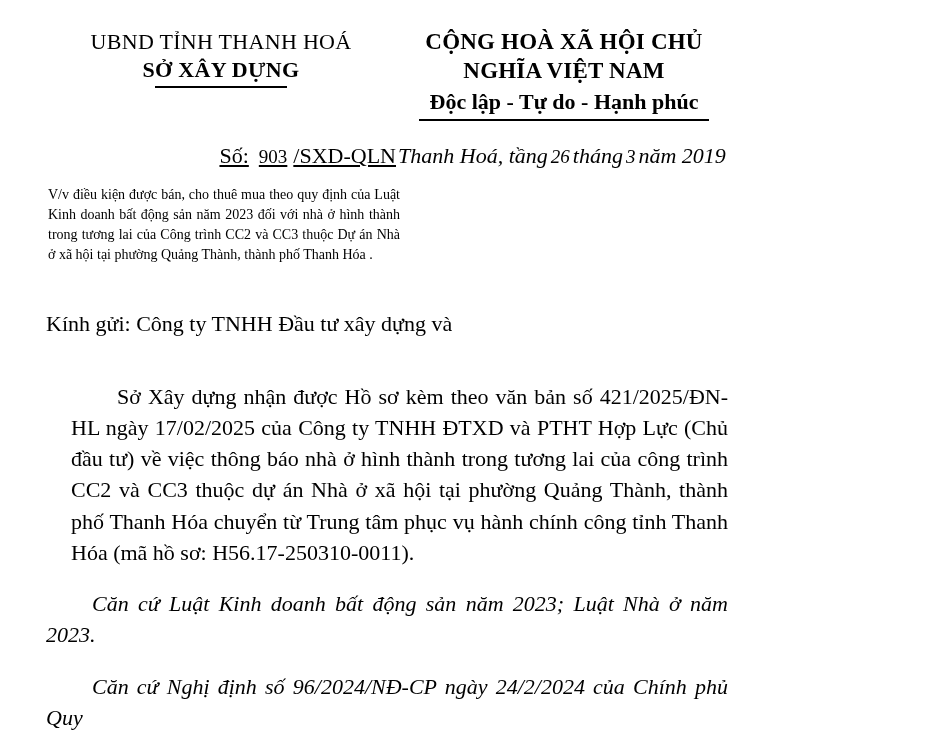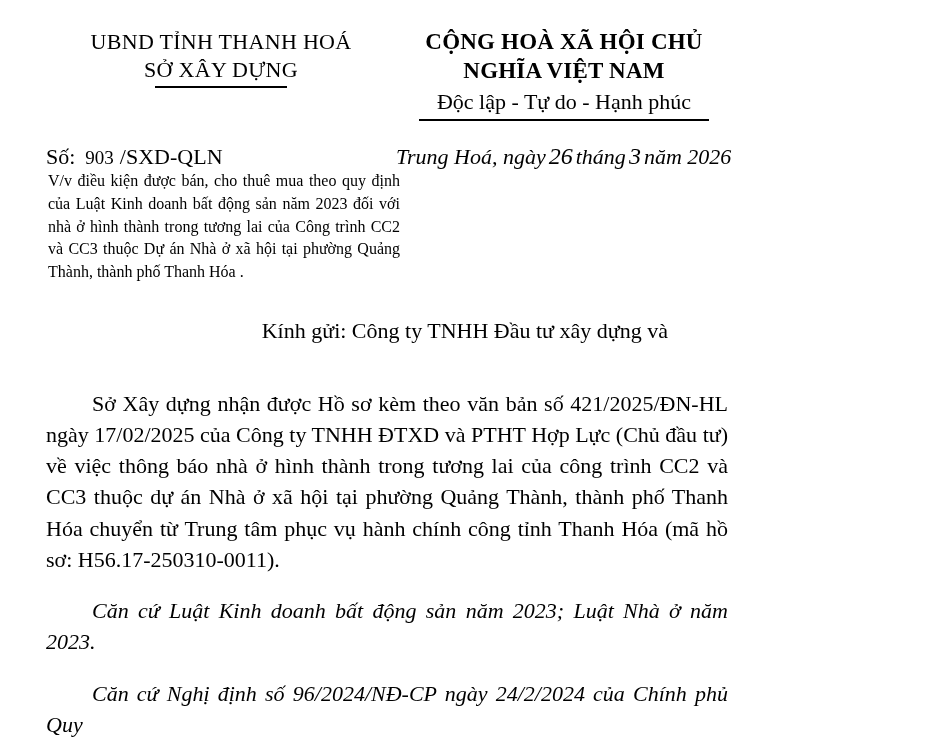--- a/index.html
+++ b/index.html
@@ -39,109 +39,112 @@
     text-align: center;
     padding-left: 4px;
   }
   .org-line1 {
     font-size: 22px;
     letter-spacing: 0.3px;
     line-height: 1.25;
   }
   .org-line2 {
     font-size: 22px;
-    font-weight: normal;
+    font-weight: bold;
     letter-spacing: 0.3px;
     line-height: 1.25;
   }
   .nation-line1 {
     font-size: 23px;
     font-weight: bold;
     letter-spacing: 0.2px;
     line-height: 1.25;
     text-align: center;
   }
   .nation-line2 {
     font-size: 22px;
-    font-weight: normal;
+    font-weight: bold;
     line-height: 1.3;
     margin-top: 2px;
   }
   .rule {
     height: 2px;
     background: #000;
     margin: 3px auto 0 auto;
   }
   .rule-left { width: 132px; }
   .rule-right { width: 290px; }
 
   
   .numline {
     display: flex;
     align-items: baseline;
     margin-top: 22px;
   }
   .numline-left {
     width: 350px;
     flex: 0 0 350px;
-    text-align: left;
+    text-align: right;
     font-size: 22px;
     white-space: nowrap;
+    text-decoration: underline;
   }
   .numline-left .lbl { }
   .numline-left .num {
     font-size: 19px;
     padding: 0 6px 0 10px;
   }
   .numline-left .suffix { }
   .numline-right {
     flex: 1 1 auto;
     text-align: center;
     font-style: italic;
     font-size: 22px;
     white-space: nowrap;
   }
   .numline-right .dnum {
-    font-size: 24px;
+    font-size: 19px;
     padding: 0 3px;
   }
 
   
   .subject {
     width: 352px;
-    font-size: 16px;
+    margin-top: 16px;
+    font-size: 14px;
     line-height: 1.42;
     text-align: justify;
     text-align-last: left;
     padding-left: 2px;
   }
 
   
   .recipient {
-    margin-top: 30px;
-    text-align: right;
+    margin-top: 42px;
+    text-align: left;
     font-size: 22px;
     line-height: 1.55;
     padding-right: 60px;
     font-family: Liberation Serif, serif;
   }
   .recipient .r2 { }
 
   
   .body {
     margin-top: 40px;
     font-size: 22px;
     line-height: 1.42;
     text-align: justify;
   }
   .body p {
     margin: 0;
   }
   .body p.indent {
     text-indent: 46px;
+    margin-left: 25px;
   }
   .body p.italic {
     font-style: italic;
     text-indent: 46px;
     margin-top: 20px;
   }
 </style>
 </head>
 <body>
 
@@ -158,21 +161,21 @@
       <div class="nation-line2">Độc lập - Tự do - Hạnh phúc</div>
       <div class="rule rule-right"></div>
     </div>
   </div>
 
   <div class="numline">
     <div class="numline-left">
       <span class="lbl">Số:</span><span class="num">903</span><span class="suffix">/SXD-QLN</span>
     </div>
     <div class="numline-right">
-      <span>Trung Hoá, ngày</span><span class="dnum">26</span><span>tháng</span><span class="dnum">3</span><span>năm 2026</span>
+      <span>Thanh Hoá, tầng</span><span class="dnum">26</span><span>tháng</span><span class="dnum">3</span><span>năm 2019</span>
     </div>
   </div>
 
   <div class="subject">V/v điều kiện được bán, cho thuê mua theo quy định của Luật Kinh doanh bất động sản năm 2023 đối với nhà ở hình thành trong tương lai của Công trình CC2 và CC3 thuộc Dự án Nhà ở xã hội tại phường Quảng Thành, thành phố Thanh Hóa .</div>
 
   <div class="recipient">
     <div class="r1">Kính gửi: Công ty TNHH Đầu tư xây dựng và</div>
   </div>
 
   <div class="body">

